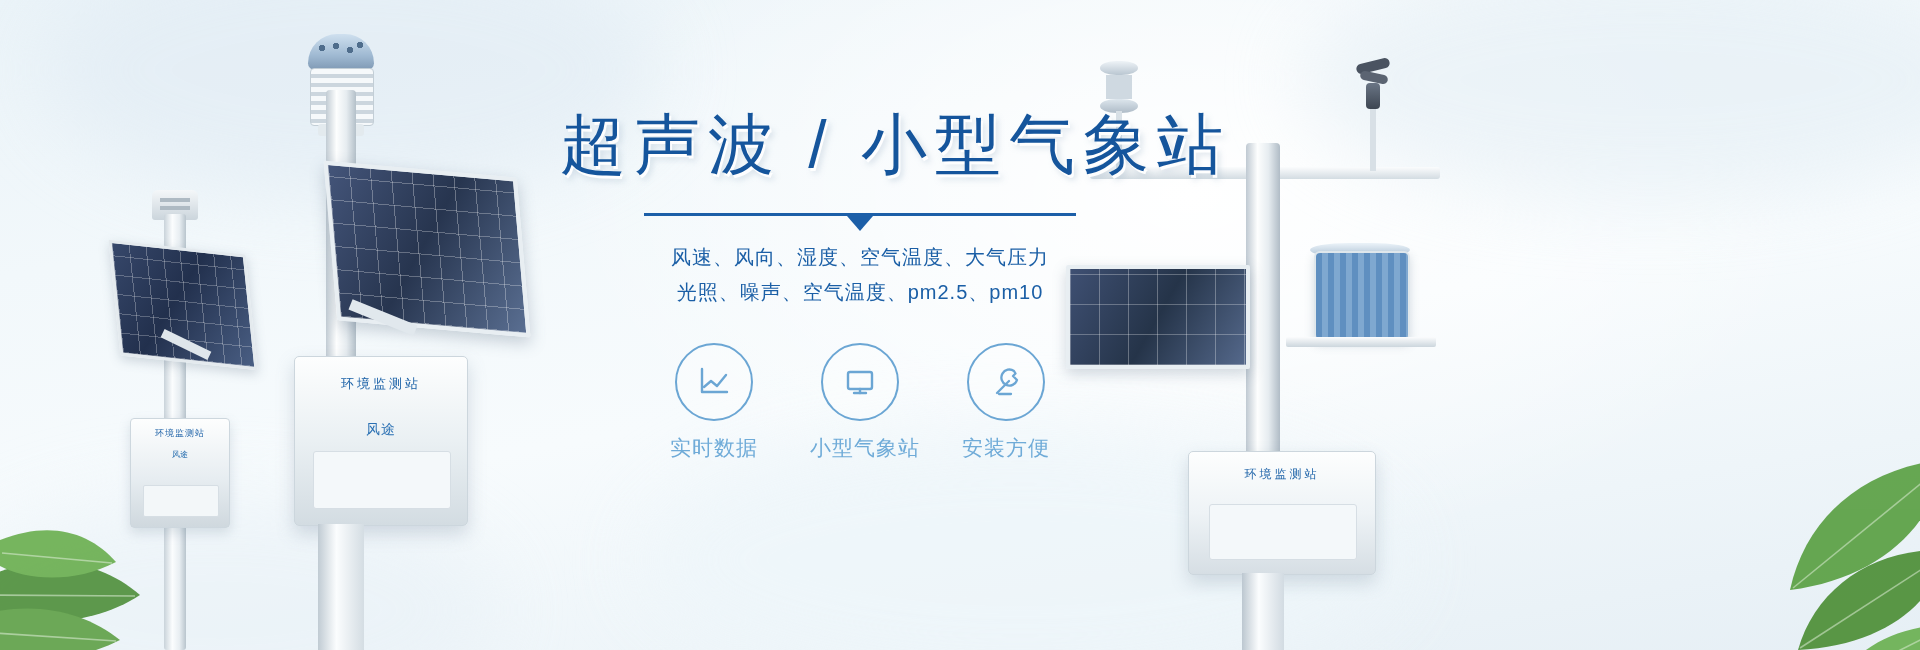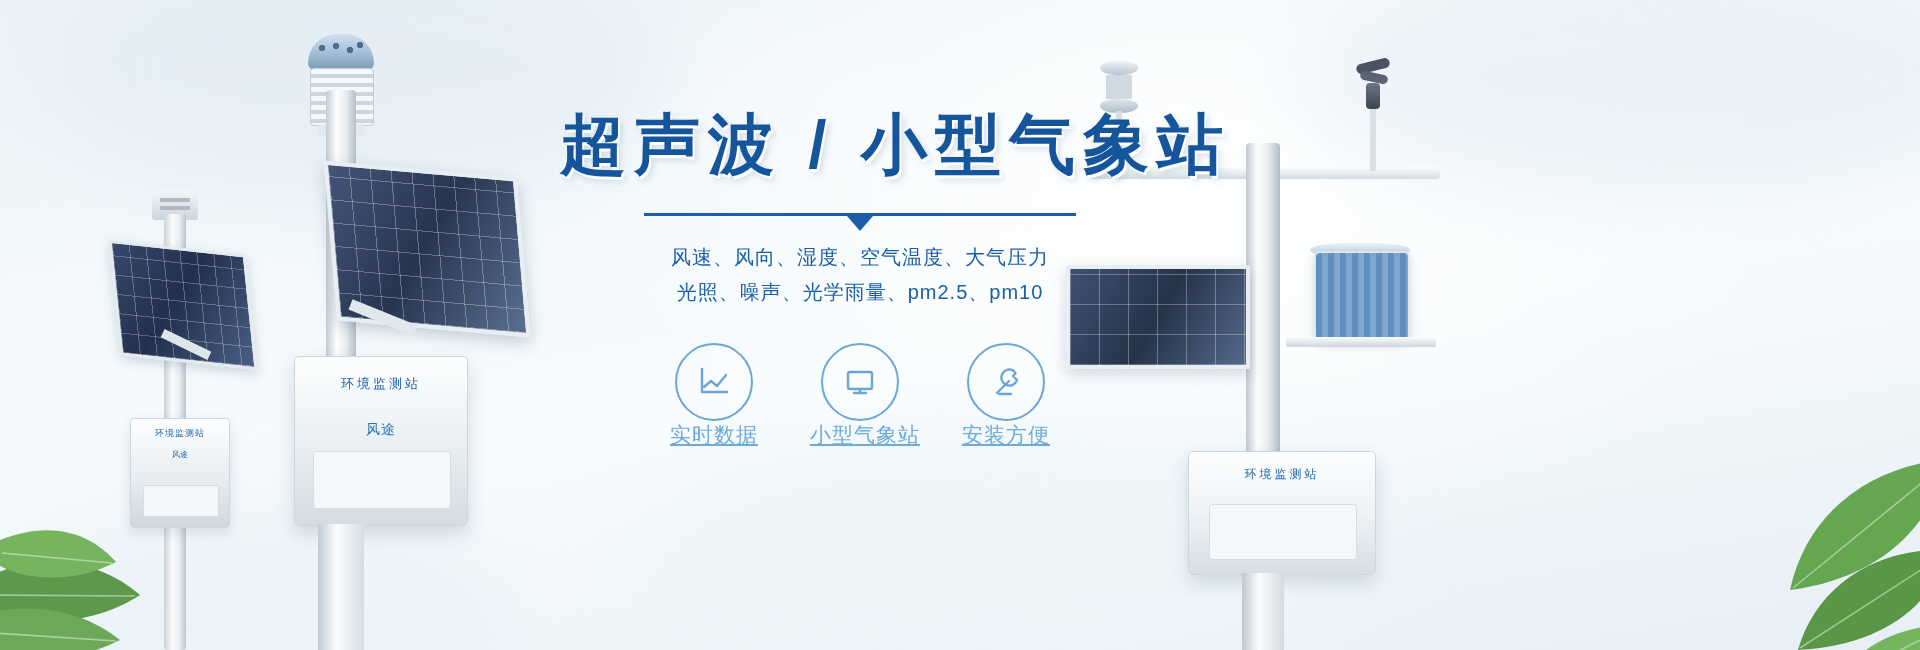--- a/index.html
+++ b/index.html
@@ -18,42 +18,42 @@
   
   .wisp{position:absolute;border-radius:50%;filter:blur(38px);opacity:.55;}
   .w1{left:40px;top:-60px;width:620px;height:260px;background:#dfeaf3;}
   .w2{right:-80px;top:-40px;width:700px;height:240px;background:#e2edf4;}
   .w3{left:640px;top:430px;width:760px;height:260px;background:#eef6fa;opacity:.8;}
   .w4{left:-60px;bottom:-80px;width:560px;height:240px;background:#e7f0f6;}
 
   
   .content{position:absolute;left:560px;top:108px;width:600px;text-align:center;z-index:40;}
   .headline{
-    font-size:66px;line-height:1.1;font-weight:bold;color:#15559c;
+    font-size:66px;line-height:1.1;font-weight:normal;color:#15559c;
     letter-spacing:8px;white-space:nowrap;
     text-shadow:2px 3px 0 rgba(255,255,255,.95), 4px 5px 6px rgba(140,165,190,.35);
     margin:0;
   }
   .rule{position:relative;margin:32px auto 0;width:432px;height:3px;background:#1c5fa8;}
   .rule .tri{
     position:absolute;left:50%;top:3px;transform:translateX(-50%);
     width:0;height:0;border-left:13px solid transparent;border-right:13px solid transparent;
     border-top:15px solid #1c5fa8;
   }
   .sub{margin:26px 0 0;font-size:20px;line-height:1.58;color:#1b5fa6;letter-spacing:1px;white-space:nowrap;}
 
   
   .features{display:flex;justify-content:center;gap:46px;margin-top:34px;}
   .feature{width:100px;text-align:center;}
   .circle{
     width:74px;height:74px;margin:0 auto;border-radius:50%;
     border:2px solid #6ba6d4;display:flex;align-items:center;justify-content:center;
     background:rgba(255,255,255,.25);
   }
-  .feature .cap{font-size:21px;color:#6fabd8;letter-spacing:1px;white-space:nowrap;text-decoration:underline;}
+  .feature .cap{margin-top:13px;font-size:21px;color:#6fabd8;letter-spacing:1px;white-space:nowrap;}
 
   
   .rig{position:absolute;z-index:20;font-family:Liberation Serif, serif;}
 
   
   .rigA{left:108px;top:190px;width:180px;height:460px;}
   .rigA .mast{position:absolute;left:56px;top:24px;width:22px;height:436px;background:linear-gradient(90deg,#c9d3da,#fbfdfe 38%,#e8eef2 70%,#b9c5cd);border-radius:3px;}
   .rigA .sensorTop{position:absolute;left:44px;top:0;width:46px;height:30px;background:linear-gradient(180deg,#f4f7f9,#cbd5dc);border-radius:6px 6px 3px 3px;}
   .rigA .sensorTop:before{content:"";position:absolute;left:8px;top:8px;width:30px;height:4px;background:#aebac3;}
   .rigA .sensorTop:after{content:"";position:absolute;left:8px;top:16px;width:30px;height:4px;background:#aebac3;}
@@ -216,21 +216,21 @@
 
   <div class="content">
 
     <h1 class="headline">超声波 / 小型气象站</h1>
 
     <div class="rule">
       <span class="tri"></span>
     </div>
 
     <p class="sub">风速、风向、湿度、空气温度、大气压力</p>
-    <p class="sub" style="margin-top:4px">光照、噪声、光学雨量、pm2.5、pm10</p>
+    <p class="sub" style="margin-top:4px">光照、噪声、空气温度、pm2.5、pm10</p>
 
     <div class="features">
 
       <div class="feature">
         <div class="circle">
           <svg width="40" height="40" viewBox="0 0 40 40" fill="none" stroke="#6ba6d4" stroke-width="2.4" stroke-linecap="round" stroke-linejoin="round">
             <path d="M8 7 V30 H33"></path>
             <path d="M10 25 L17 19 L23 24 L32 13"></path>
           </svg>
         </div>

